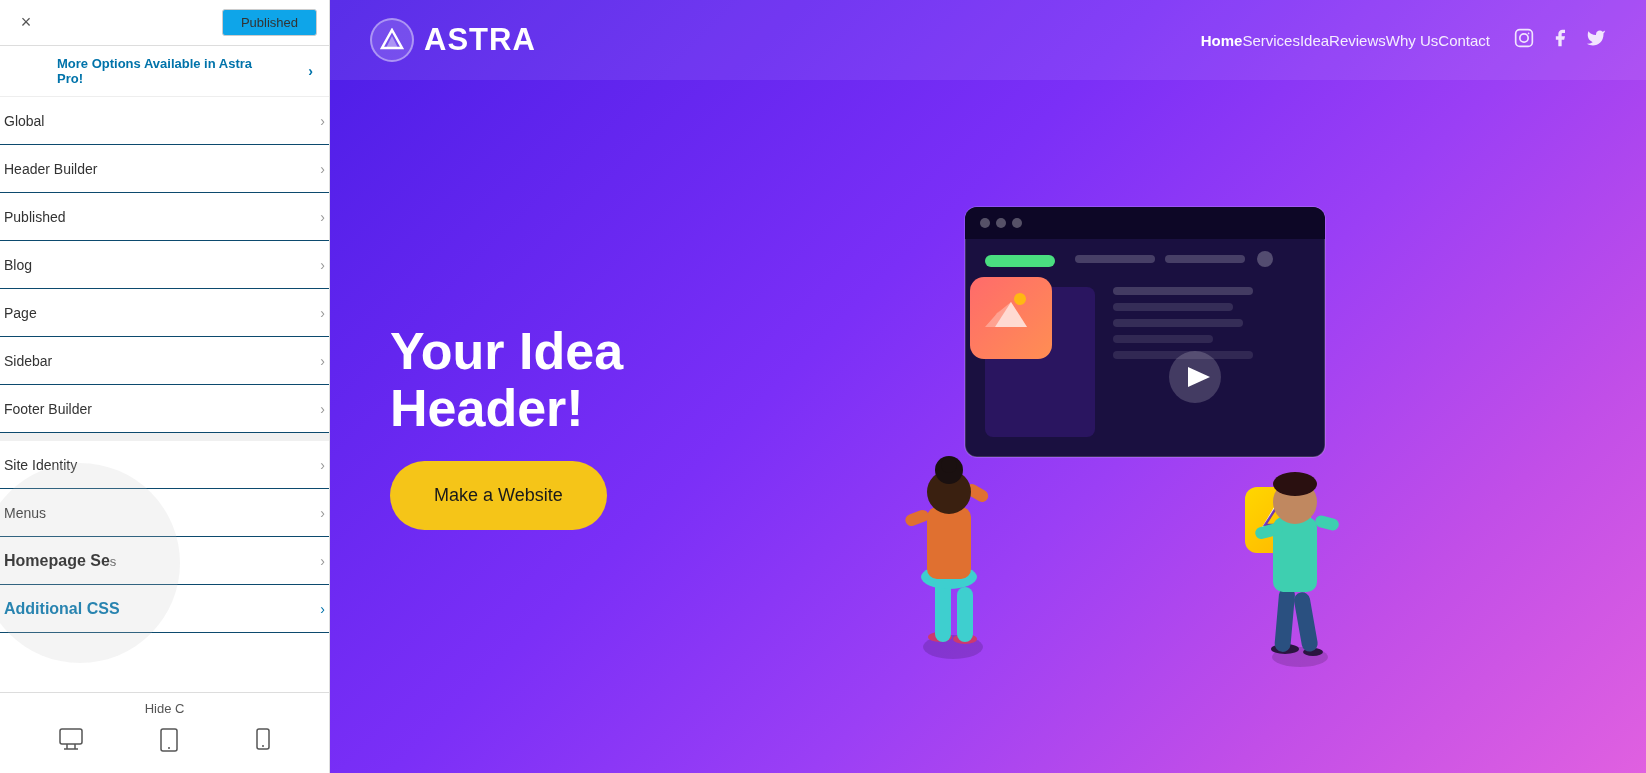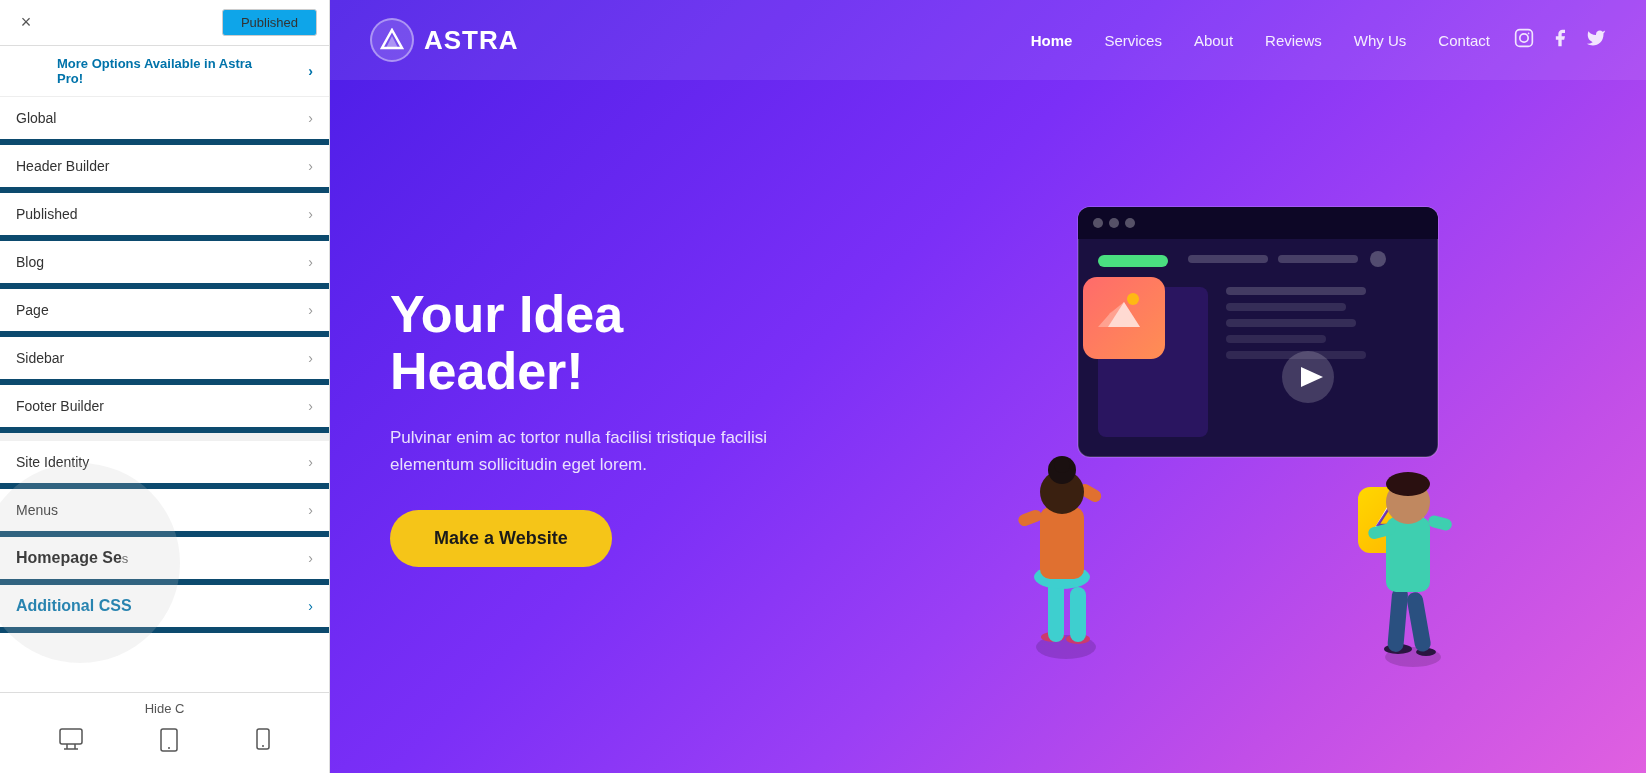--- a/index.html
+++ b/index.html
@@ -70,23 +70,23 @@
 
     .menu-items {
       flex: 1;
       overflow-y: auto;
     }
 
     .menu-item {
       display: flex;
       align-items: center;
       justify-content: space-between;
-      padding: 0 16px;
+      padding: 0 4px;
       height: 48px;
-      border-bottom: 6px solid #0c4a6e;
+      border-bottom: 1px solid #0c4a6e;
       cursor: pointer;
       background: #fff;
     }
 
     .menu-item span.label {
       font-size: 14px;
       color: #333;
     }
 
     .menu-item .chevron {
@@ -153,29 +153,28 @@
       width: 44px; height: 44px;
       border-radius: 50%;
       background: rgba(255,255,255,0.15);
       border: 2px solid rgba(255,255,255,0.4);
       display: flex; align-items: center; justify-content: center;
       font-size: 20px;
       color: #fff;
     }
 
     .logo-text {
-      font-size: 26px;
+      font-size: 31px;
       font-weight: 800;
       color: #fff;
       letter-spacing: 1px;
     }
 
     .nav-links {
       display: flex;
-      gap: 32px;
       align-items: center;
       padding-left: 24px;
     }
 
     .nav-link {
       font-size: 15px;
       color: rgba(255,255,255,0.9);
       cursor: pointer;
       font-weight: 500;
     }
@@ -225,22 +224,22 @@
       line-height: 1.6;
       margin-bottom: 32px;
       max-width: 460px;
     }
 
     .cta-btn {
       display: inline-block;
       background: #f5c518;
       color: #1a1a1a;
       font-size: 18px;
-      font-weight: 700;
-      padding: 18px 44px;
+      font-weight: 400;
+      padding: 24px 44px;
       border-radius: 40px;
       cursor: pointer;
       border: none;
     }
 
     
     .hero-illustration {
       flex: 1;
       display: flex;
       justify-content: center;
@@ -363,21 +362,21 @@
             <polygon points="12,2 22,20 2,20" fill="none" stroke="white" stroke-width="2.5"></polygon>
             <polygon points="12,8 18,20 6,20" fill="white" opacity="0.4"></polygon>
           </svg>
       </div>
       <span class="logo-text">ASTRA</span>
     </div>
 
     <div class="nav-links">
       <span class="nav-link active">Home</span>
       <span class="nav-link">Services</span>
-      <span class="nav-link">About</span>
+      <span class="nav-link">Idea</span>
       <span class="nav-link">Reviews</span>
       <span class="nav-link">Why Us</span>
       <span class="nav-link">Contact</span>
     </div>
 
     <div class="nav-icons">
       <span class="nav-icon">
         <svg width="20" height="20" viewBox="0 0 24 24" fill="none" stroke="rgba(255,255,255,0.85)" stroke-width="2">
             <rect x="2" y="2" width="20" height="20" rx="5"></rect>
             <circle cx="12" cy="12" r="5"></circle>
@@ -396,21 +395,20 @@
       </span>
     </div>
   </div>
 
   <div class="hero-section">
     <div class="hero-content">
       <div class="hero-title">
         <div>Your Idea</div>
         <div>Header!</div>
       </div>
-      <p class="hero-subtitle">Pulvinar enim ac tortor nulla facilisi tristique facilisi elementum sollicitudin eget lorem.</p>
       <button class="cta-btn">Make a Website</button>
     </div>
 
     <div class="hero-illustration">
       <svg width="520" height="480" viewBox="0 0 520 480">
 
         <rect x="100" y="20" width="360" height="250" rx="12" fill="#1a1040" stroke="rgba(255,255,255,0.2)" stroke-width="1.5"></rect>
 
         <rect x="100" y="20" width="360" height="32" rx="12" fill="#0d0726"></rect>
         <rect x="100" y="38" width="360" height="14" fill="#0d0726"></rect>

